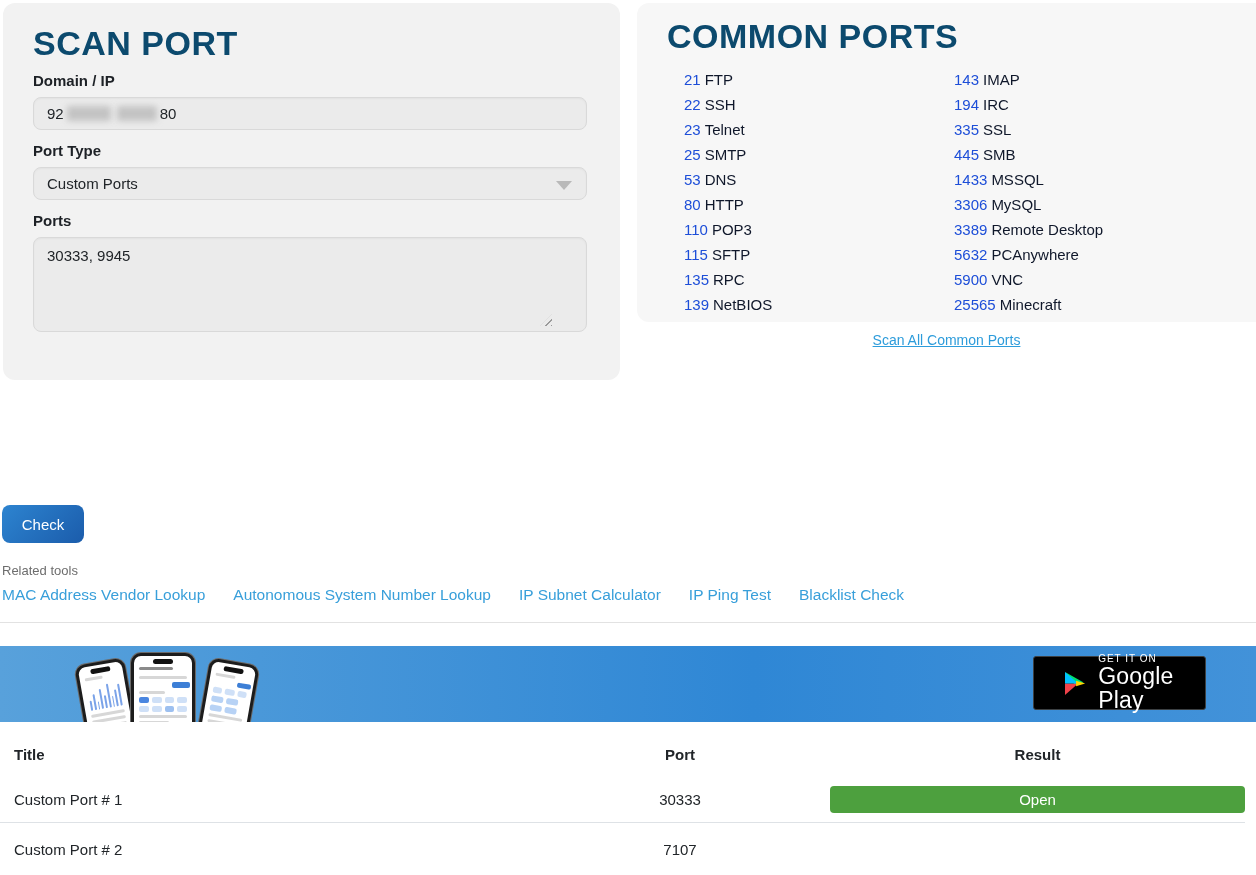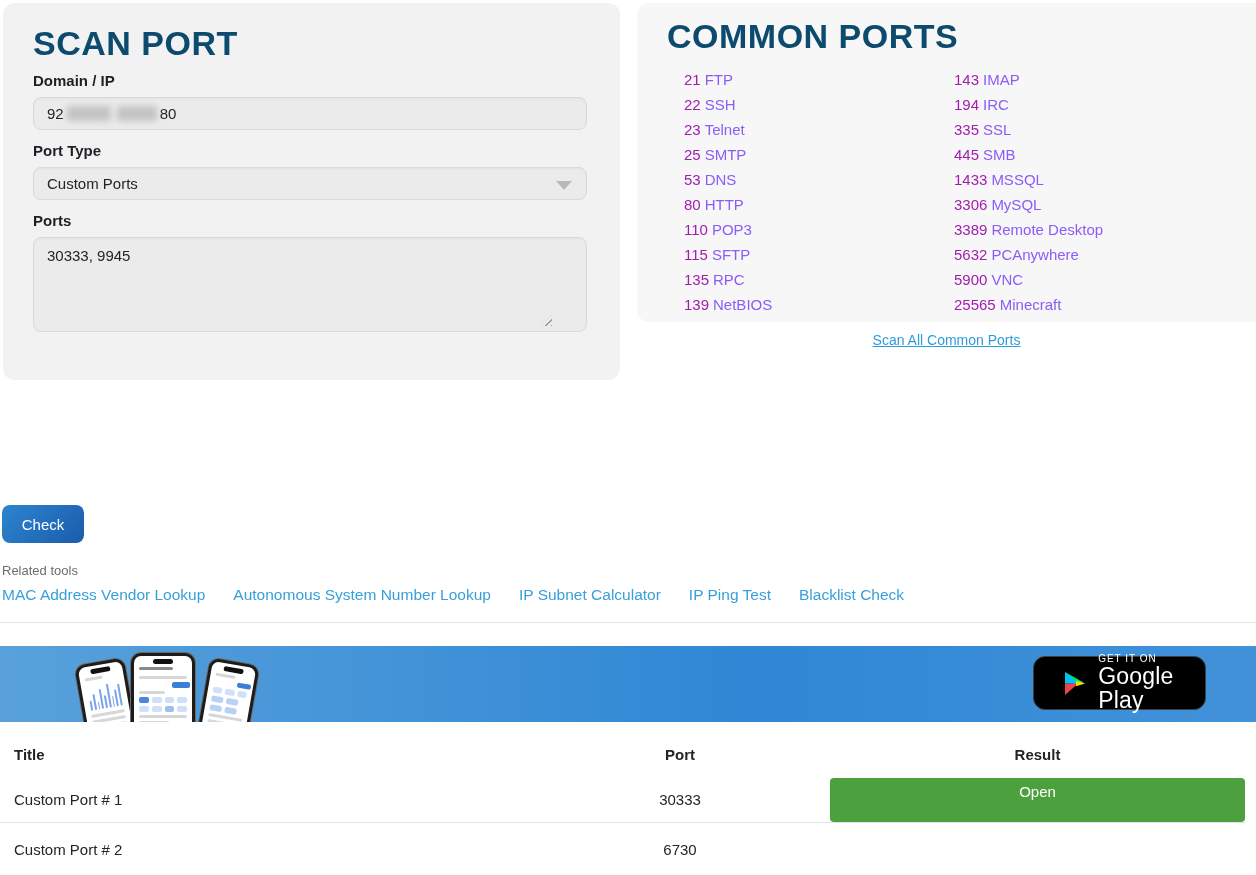--- a/index.html
+++ b/index.html
@@ -31,22 +31,22 @@
   .resize-handle { position:absolute; right:5px; bottom:6px; width:12px; height:12px;
              clip-path:polygon(100% 0,100% 100%,0 100%);
              background:repeating-linear-gradient(135deg,#9a9a9a 0 1px,transparent 1px 4px); }
 
   
   .ports-cols { position:relative; margin-top:12px; height:250px; }
   .ports-col { position:absolute; top:0; }
   .ports-col.c1 { left:17px; }
   .ports-col.c2 { left:287px; }
   .port-row { height:25px; line-height:25px; font-size:15px; }
-  .port-num { color:#a21caf; }
-  .port-name { color:#8b5cf6; margin-left:4px; }
+  .port-num { color:#1d4ed8; }
+  .port-name { color:#0f172a; margin-left:4px; }
 
   .scan-all { position:absolute; left:637px; top:331px; width:619px; text-align:center; }
   .scan-all a { color:#2d9cdb; font-size:14px; text-decoration:underline; cursor:pointer; }
 
   
   .check-btn { position:absolute; left:2px; top:505px; width:82px; height:38px; border:none; border-radius:8px;
                background:linear-gradient(135deg,#2d84d0 0%,#1b5cab 100%); color:#fff; font-size:15px;
                font-family:inherit; cursor:pointer; }
   .related-label { position:absolute; left:2px; top:563px; font-size:13px; color:#6d6d6d; }
   .related-links { position:absolute; left:2px; top:586px; display:flex; gap:28px; }
@@ -67,36 +67,36 @@
   .ph-mid   { left:48px; top:2px;  width:64px; height:118px; z-index:2; }
   .ph-right { left:118px; top:10px; width:50px; height:105px; transform:rotate(10deg); }
   .ph-line { height:3px; background:#d7d7d7; border-radius:2px; margin:3px 5px; }
   .ph-line.blue { background:#3d7fd6; }
   .mini-bars { display:flex; align-items:flex-end; gap:2px; height:26px; margin:4px 6px; }
   .mini-bars i { display:block; width:3px; background:#7ba3e8; border-radius:1px; }
   .pill-row { display:flex; gap:3px; margin:3px 5px; }
   .pill-row i { display:block; height:6px; width:12px; background:#cfe0f7; border-radius:2px; }
 
   .gp-badge { position:absolute; left:1033px; top:10px; width:173px; height:54px; background:#000;
-              border:1px solid #3c4043; border-radius:12px; display:flex; align-items:center;
+              border:1px solid #3c4043; border-radius:3px; display:flex; align-items:center;
               padding-left:28px; gap:11px; cursor:pointer; }
   .gp-text { color:#fff; line-height:1.05; }
   .gp-small { font-size:10px; letter-spacing:1px; }
   .gp-large { font-size:23px; font-weight:500; letter-spacing:.2px; }
 
   
   .results { position:absolute; left:0; top:731px; width:1256px; padding-right:11px; }
   .trow, .thead-row { display:grid; grid-template-columns:530px 300px 415px; align-items:center; }
   .thead-row { height:46px; font-weight:700; font-size:15px; }
   .trow { height:46px; font-size:15px; border-bottom:1px solid #dee2e6; }
   .trow:last-child { border-bottom:none; height:52px; }
   .cell-title { padding-left:14px; }
   .cell-port { text-align:center; }
   .cell-result { text-align:center; }
-  .badge { display:block; width:100%; height:44px; line-height:27px; border-radius:4px; font-size:15px; text-align:center; }
+  .badge { display:block; width:100%; height:27px; line-height:27px; border-radius:4px; font-size:15px; text-align:center; }
   .badge.open { background:#4da03e; color:#fff; }
   .badge.timeout { background:#ffb401; color:#2a2a1e; }
 </style>
 </head>
 <body>
 
 <div id="page">
 
   <div class="panel panel-left">
     <h1>SCAN PORT</h1>
@@ -323,18 +323,18 @@
         <div class="trow">
           <div class="cell-title">Custom Port # 1</div>
           <div class="cell-port">30333</div>
           <div class="cell-result">
             <span class="badge open">Open</span>
           </div>
         </div>
 
         <div class="trow">
           <div class="cell-title">Custom Port # 2</div>
-          <div class="cell-port">6730</div>
+          <div class="cell-port">7107</div>
         </div>
       </div>
   </div>
 
 </div>
 
 </body></html>

